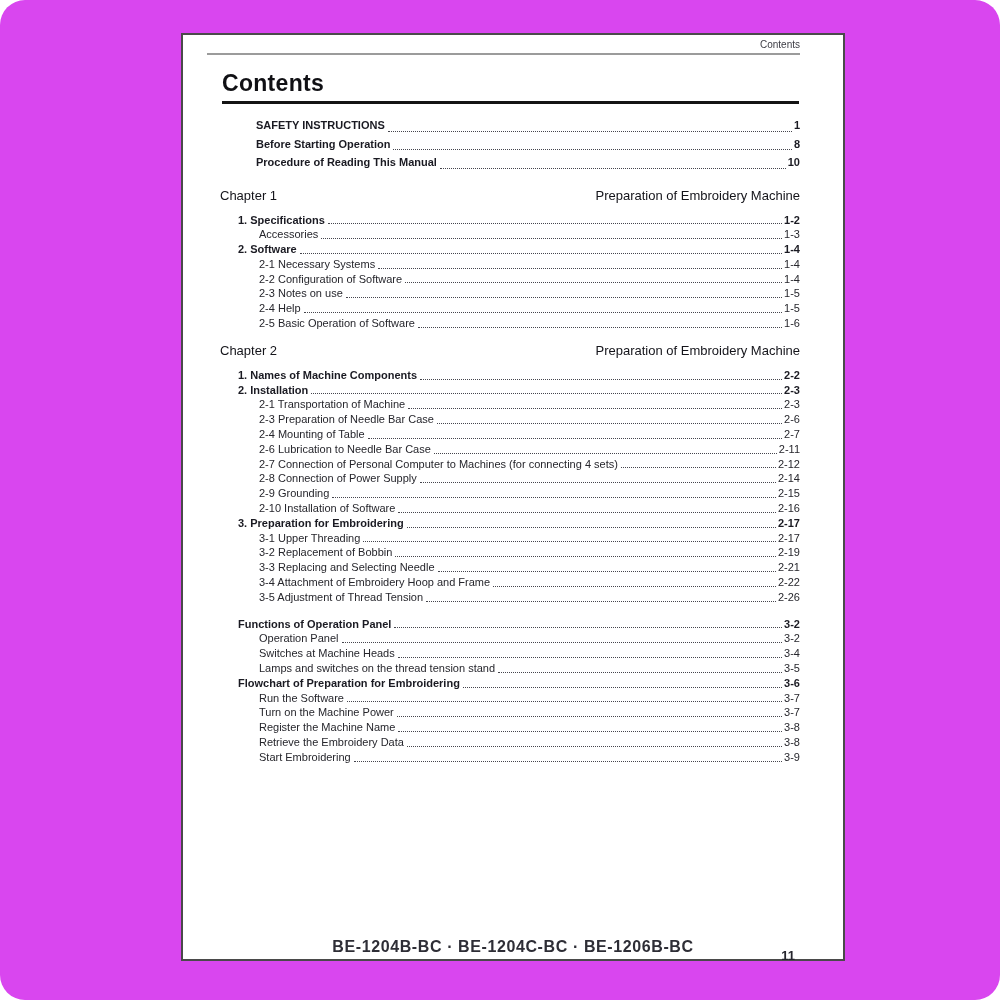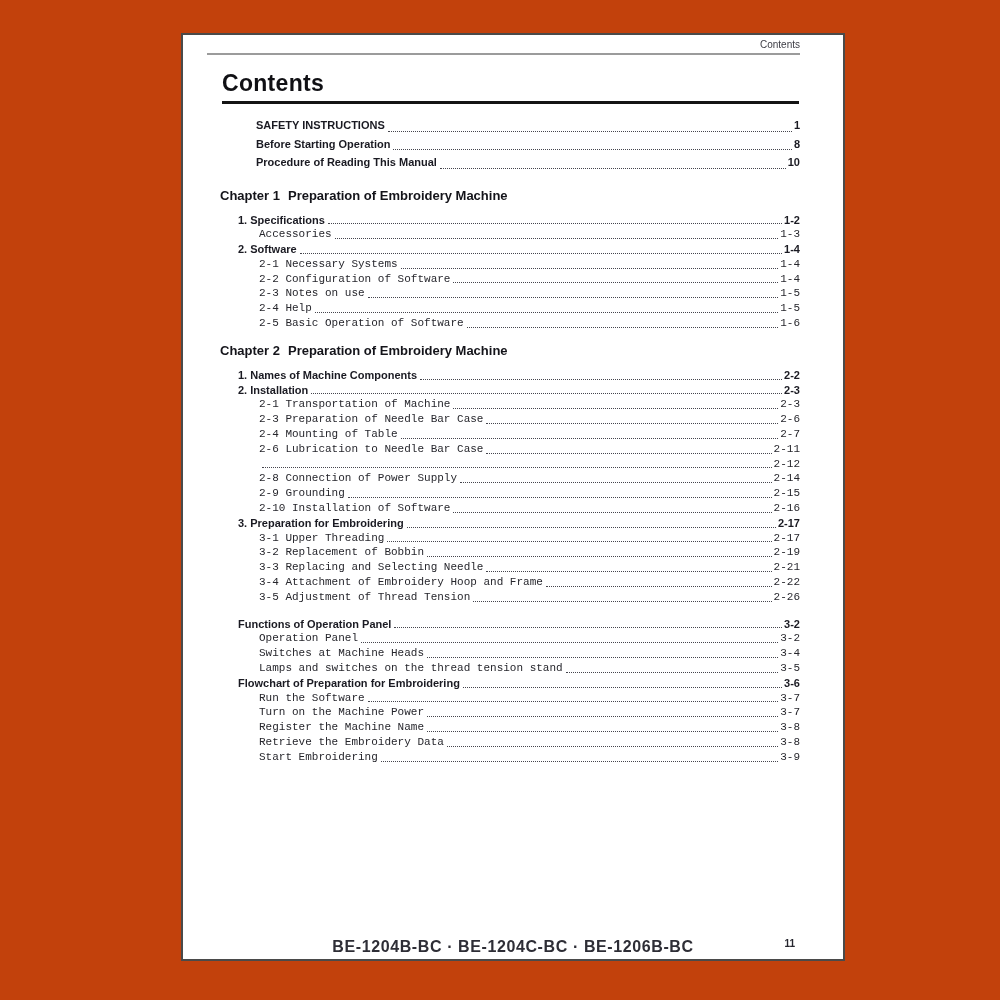--- a/index.html
+++ b/index.html
@@ -2,21 +2,21 @@
 <html><head>
 <meta charset="utf-8">
 <style>
   * { margin: 0; padding: 0; box-sizing: border-box; }
   html, body {
     width: 1000px; height: 1000px;
     background: #ffffff;
     font-family: "Liberation Sans", sans-serif;
     overflow: hidden;
   }
-  .canvas { position: relative; width: 1000px; height: 1000px; background: #c2410c; }
+  .canvas { position: relative; width: 1000px; height: 1000px; background: #d946ef; border-radius: 25px; }
 
   .page {
     position: absolute;
     left: 181px; top: 33px;
     width: 664px; height: 928px;
     background: #fff;
     border: 2px solid #4a4a4a;
   }
 
   
@@ -67,46 +67,47 @@
   .front-matter { margin: 12px 43px 16px 55px; }
   .front-matter .toc-row { font-size: 11px; line-height: 18.5px; }
 
   
   .chapters { margin: 0 43px 0 37px; }
   .chapter-section { margin-top: 12px; }
   .chapter-heading {
     display: flex;
     gap: 8px;
     font-size: 13px;
-    font-weight: bold;
+    font-weight: normal;
     color: #14141a;
     line-height: 16px;
     margin-bottom: 9px;
+    justify-content: space-between;
   }
   .toc-row.level-0 { padding-left: 18px; }
-  .toc-row.level-1 { padding-left: 39px; font-family: Liberation Mono, monospace; }
+  .toc-row.level-1 { padding-left: 39px; }
 
   
   .page-footer {
     position: absolute;
     left: 0; right: 0; bottom: 7px;
     height: 14px;
   }
   .footer-models {
     display: block;
     text-align: center;
     font-size: 16px;
     font-weight: bold;
     letter-spacing: 0.6px;
     color: #2e2e36;
   }
   .footer-page {
     position: absolute;
-    right: 48px; top: 0;
-    font-size: 10px;
+    right: 48px; top: 10px;
+    font-size: 13px;
     font-weight: bold;
     color: #26262e;
   }
 </style>
 </head>
 <body>
 
 <div class="canvas">
   <div class="page">
 
@@ -212,20 +213,21 @@
             <span class="toc-label">2-4 Mounting of Table</span>
             <span class="toc-leader"></span>
             <span class="toc-page">2-7</span>
           </div>
           <div class="toc-row level-1">
             <span class="toc-label">2-6 Lubrication to Needle Bar Case</span>
             <span class="toc-leader"></span>
             <span class="toc-page">2-11</span>
           </div>
           <div class="toc-row level-1">
+            <span class="toc-label">2-7 Connection of Personal Computer to Machines (for connecting 4 sets)</span>
             <span class="toc-leader"></span>
             <span class="toc-page">2-12</span>
           </div>
           <div class="toc-row level-1">
             <span class="toc-label">2-8 Connection of Power Supply</span>
             <span class="toc-leader"></span>
             <span class="toc-page">2-14</span>
           </div>
           <div class="toc-row level-1">
             <span class="toc-label">2-9 Grounding</span>

